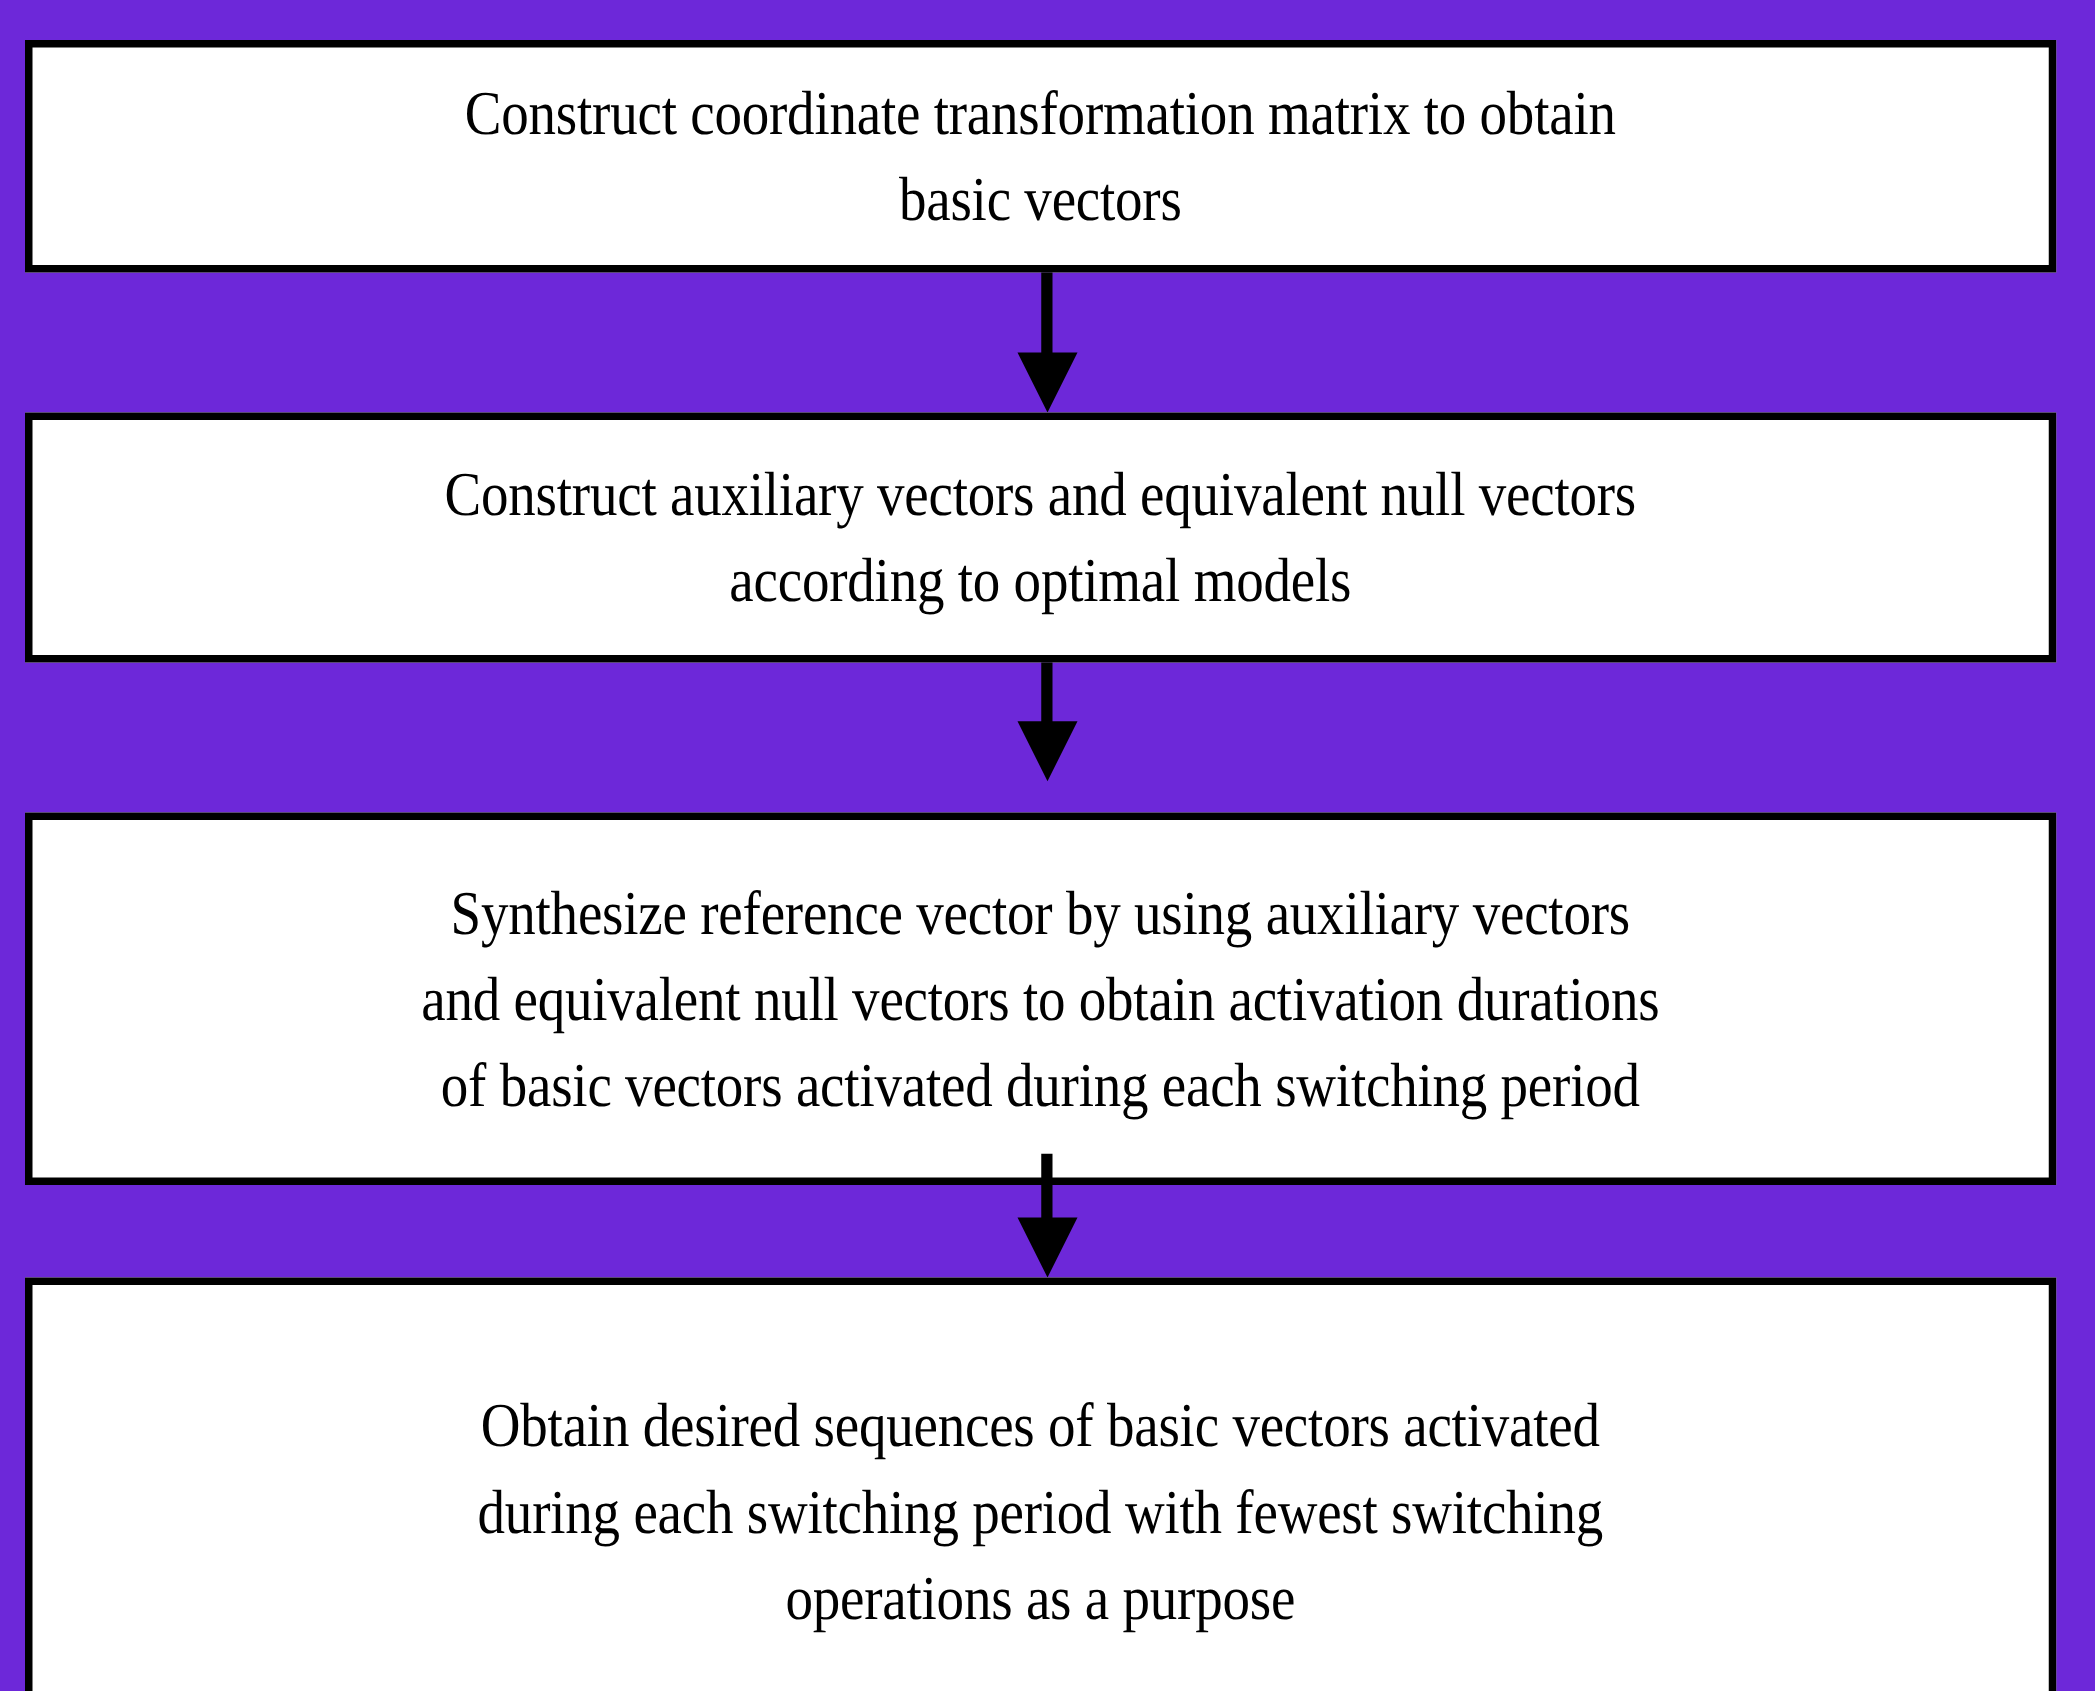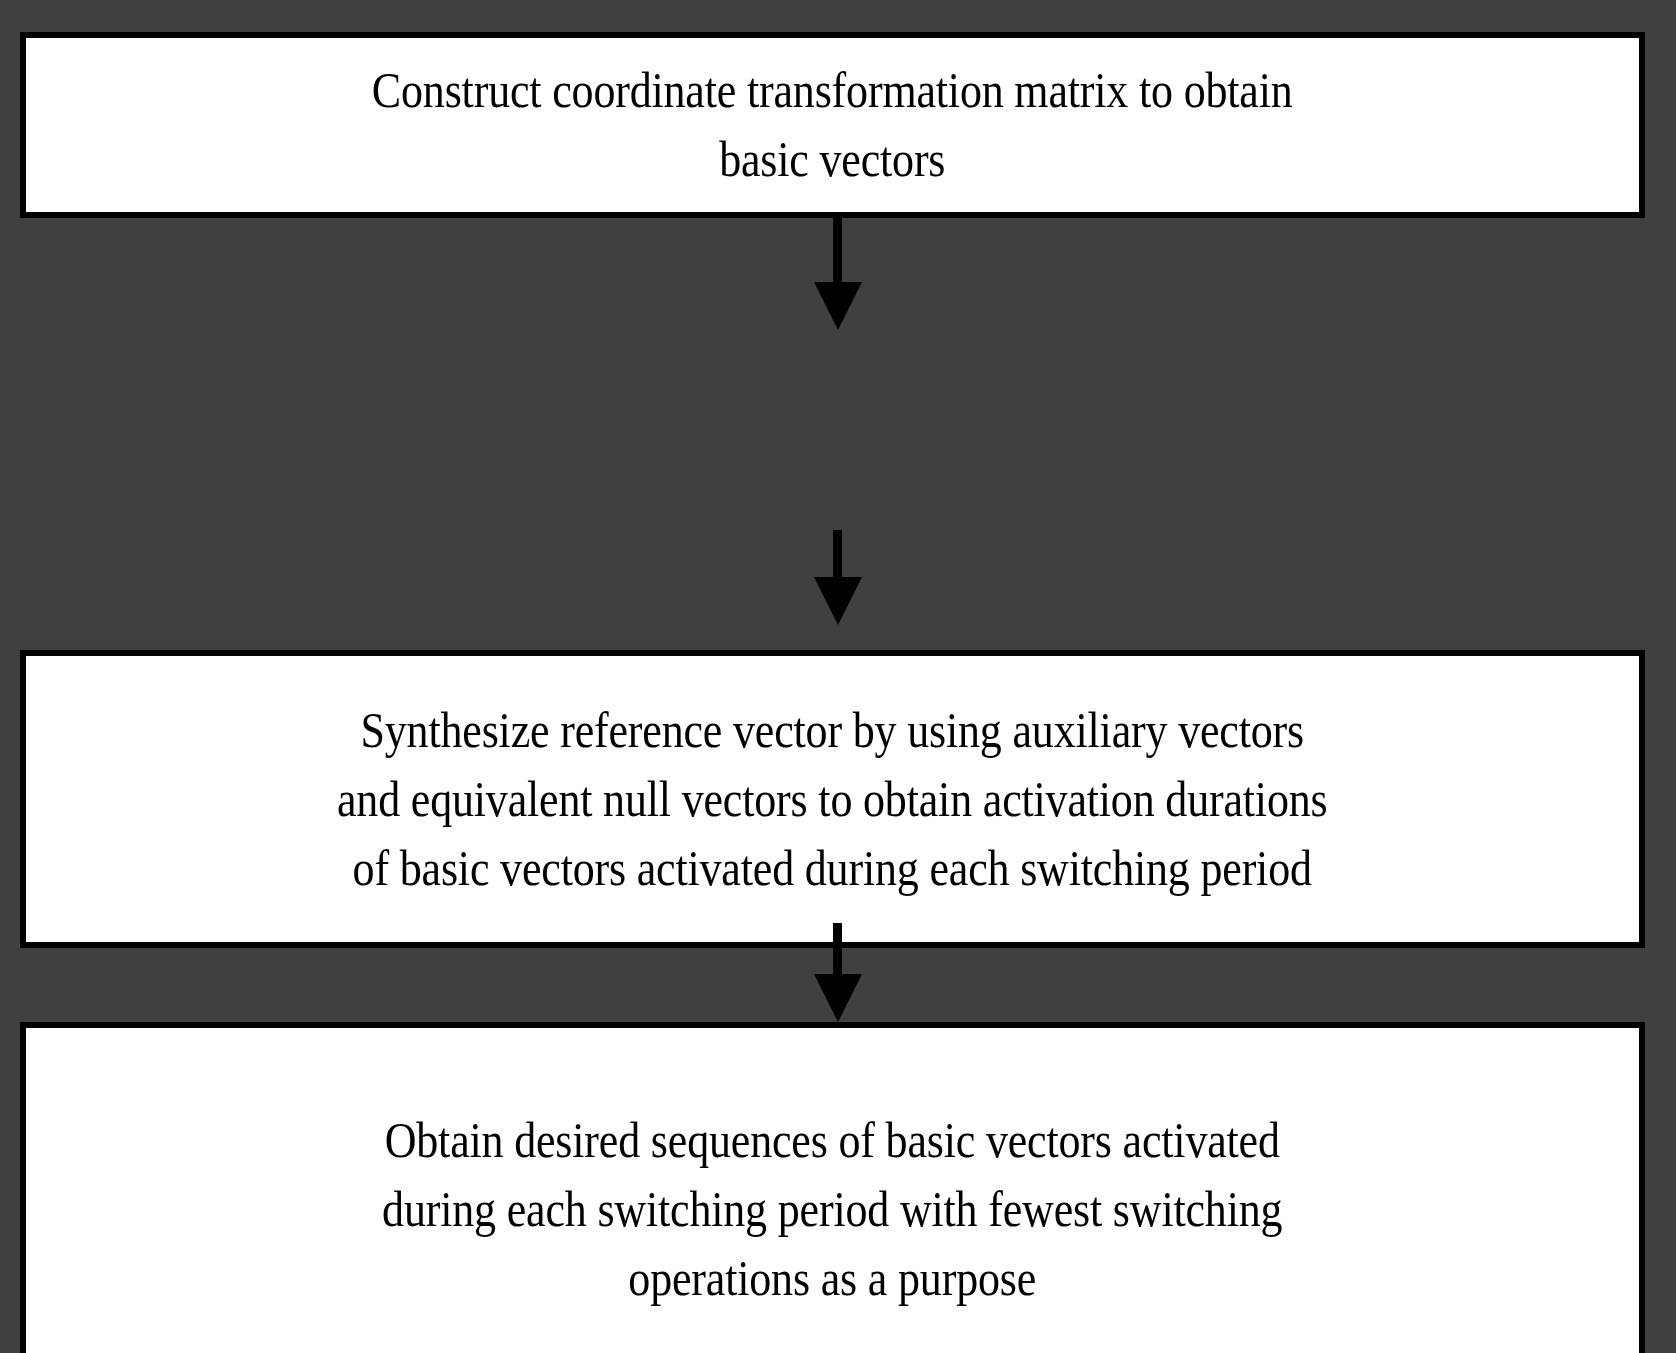--- a/index.html
+++ b/index.html
@@ -4,21 +4,21 @@
 <style>
   html, body {
     margin: 0;
     padding: 0;
     background: #ffffff;
   }
   #canvas {
     position: relative;
     width: 1676px;
     height: 1353px;
-    background: #404040;
+    background: #6d28d9;
     overflow: hidden;
     font-family: "Liberation Serif", "DejaVu Serif", serif;
   }
   .flow-box {
     position: absolute;
     box-sizing: border-box;
     border: 6px solid #000000;
     background: #ffffff;
     display: flex;
     align-items: center;
@@ -83,20 +83,24 @@
   <div class="flow-box" id="box-1">
     <span class="flow-box-text">Construct coordinate transformation matrix to obtain
 basic vectors</span>
   </div>
 
   <div class="connector" id="connector-1">
     <div class="shaft"></div>
     <div class="head"></div>
   </div>
 
+  <div class="flow-box" id="box-2">
+    <span class="flow-box-text">Construct auxiliary vectors and equivalent null vectors
+according to optimal models</span>
+  </div>
 
   <div class="connector" id="connector-2">
     <div class="shaft"></div>
     <div class="head"></div>
   </div>
 
   <div class="flow-box" id="box-3">
     <span class="flow-box-text">Synthesize reference vector by using auxiliary vectors
 and equivalent null vectors to obtain activation durations
 of basic vectors activated during each switching period</span>

